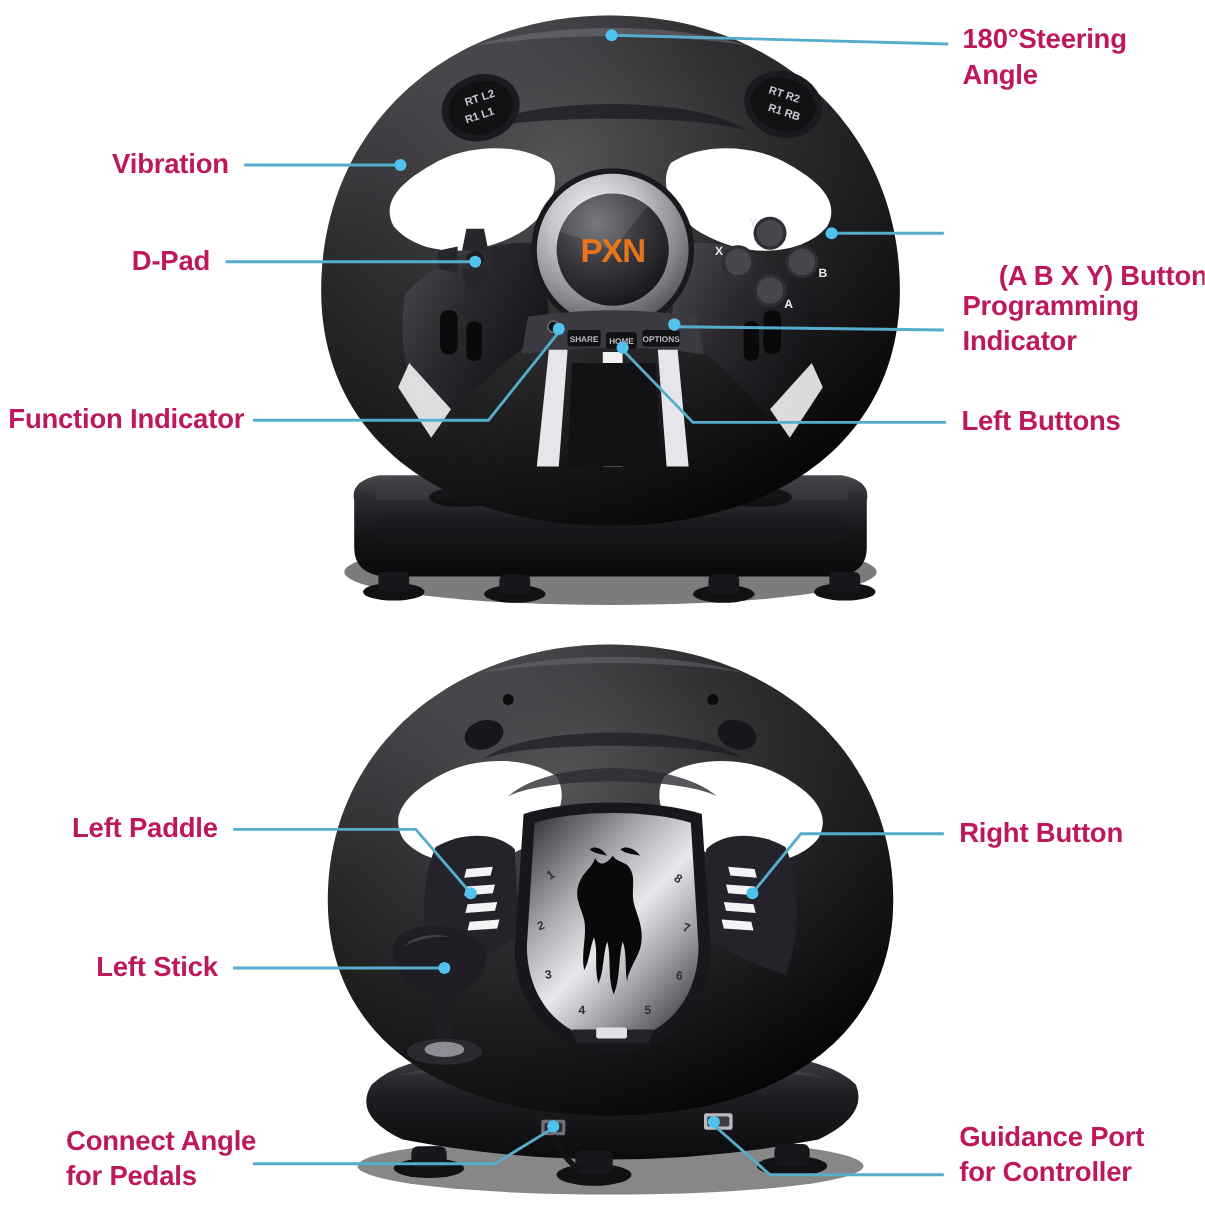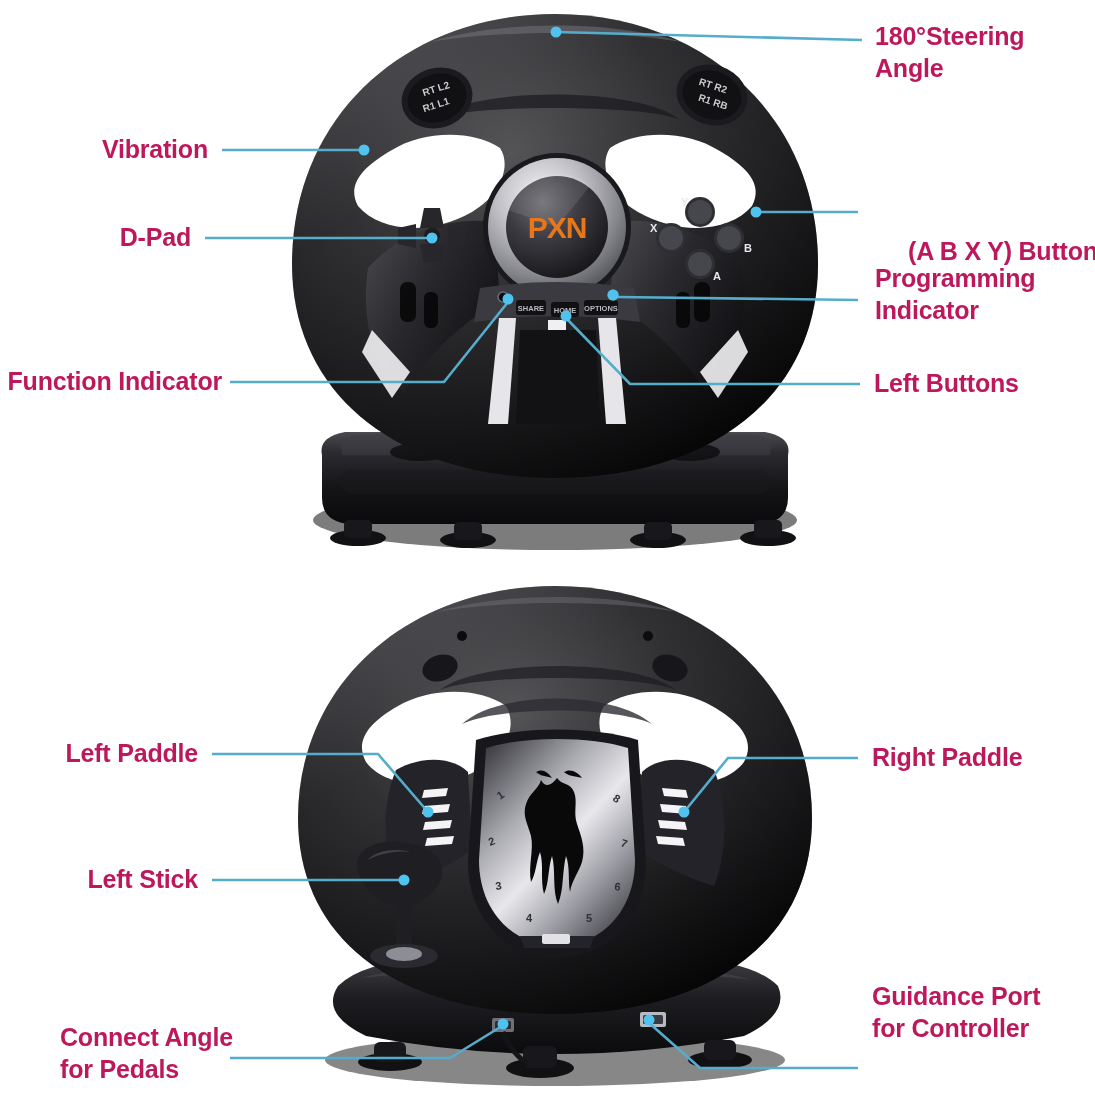--- a/index.html
+++ b/index.html
@@ -342,23 +342,23 @@
 
   <div class="callout left-align" style="left:875px; top:262px; width:220px;">Programming
 Indicator</div>
 
   <div class="callout right-align" style="left:0px; top:365px; width:222px;">Function Indicator</div>
 
   <div class="callout left-align" style="left:874px; top:367px; width:215px;">Left Buttons</div>
 
   <div class="callout right-align" style="left:0px; top:737px; width:198px;">Left Paddle</div>
 
-  <div class="callout left-align" style="left:872px; top:741px; width:215px;">Right Paddle</div>
+  <div class="callout left-align" style="left:872px; top:741px; width:215px;">Right Button</div>
 
   <div class="callout right-align" style="left:0px; top:863px; width:198px;">Left Stick</div>
 
   <div class="callout left-align" style="left:60px; top:1021px; width:210px;">Connect Angle
 for Pedals</div>
 
-  <div class="callout left-align" style="left:872px; top:980px; width:223px;">Guidance Port
+  <div class="callout left-align" style="left:872px; top:1018px; width:223px;">Guidance Port
 for Controller</div>
 
 </div>
 
 </body></html>

